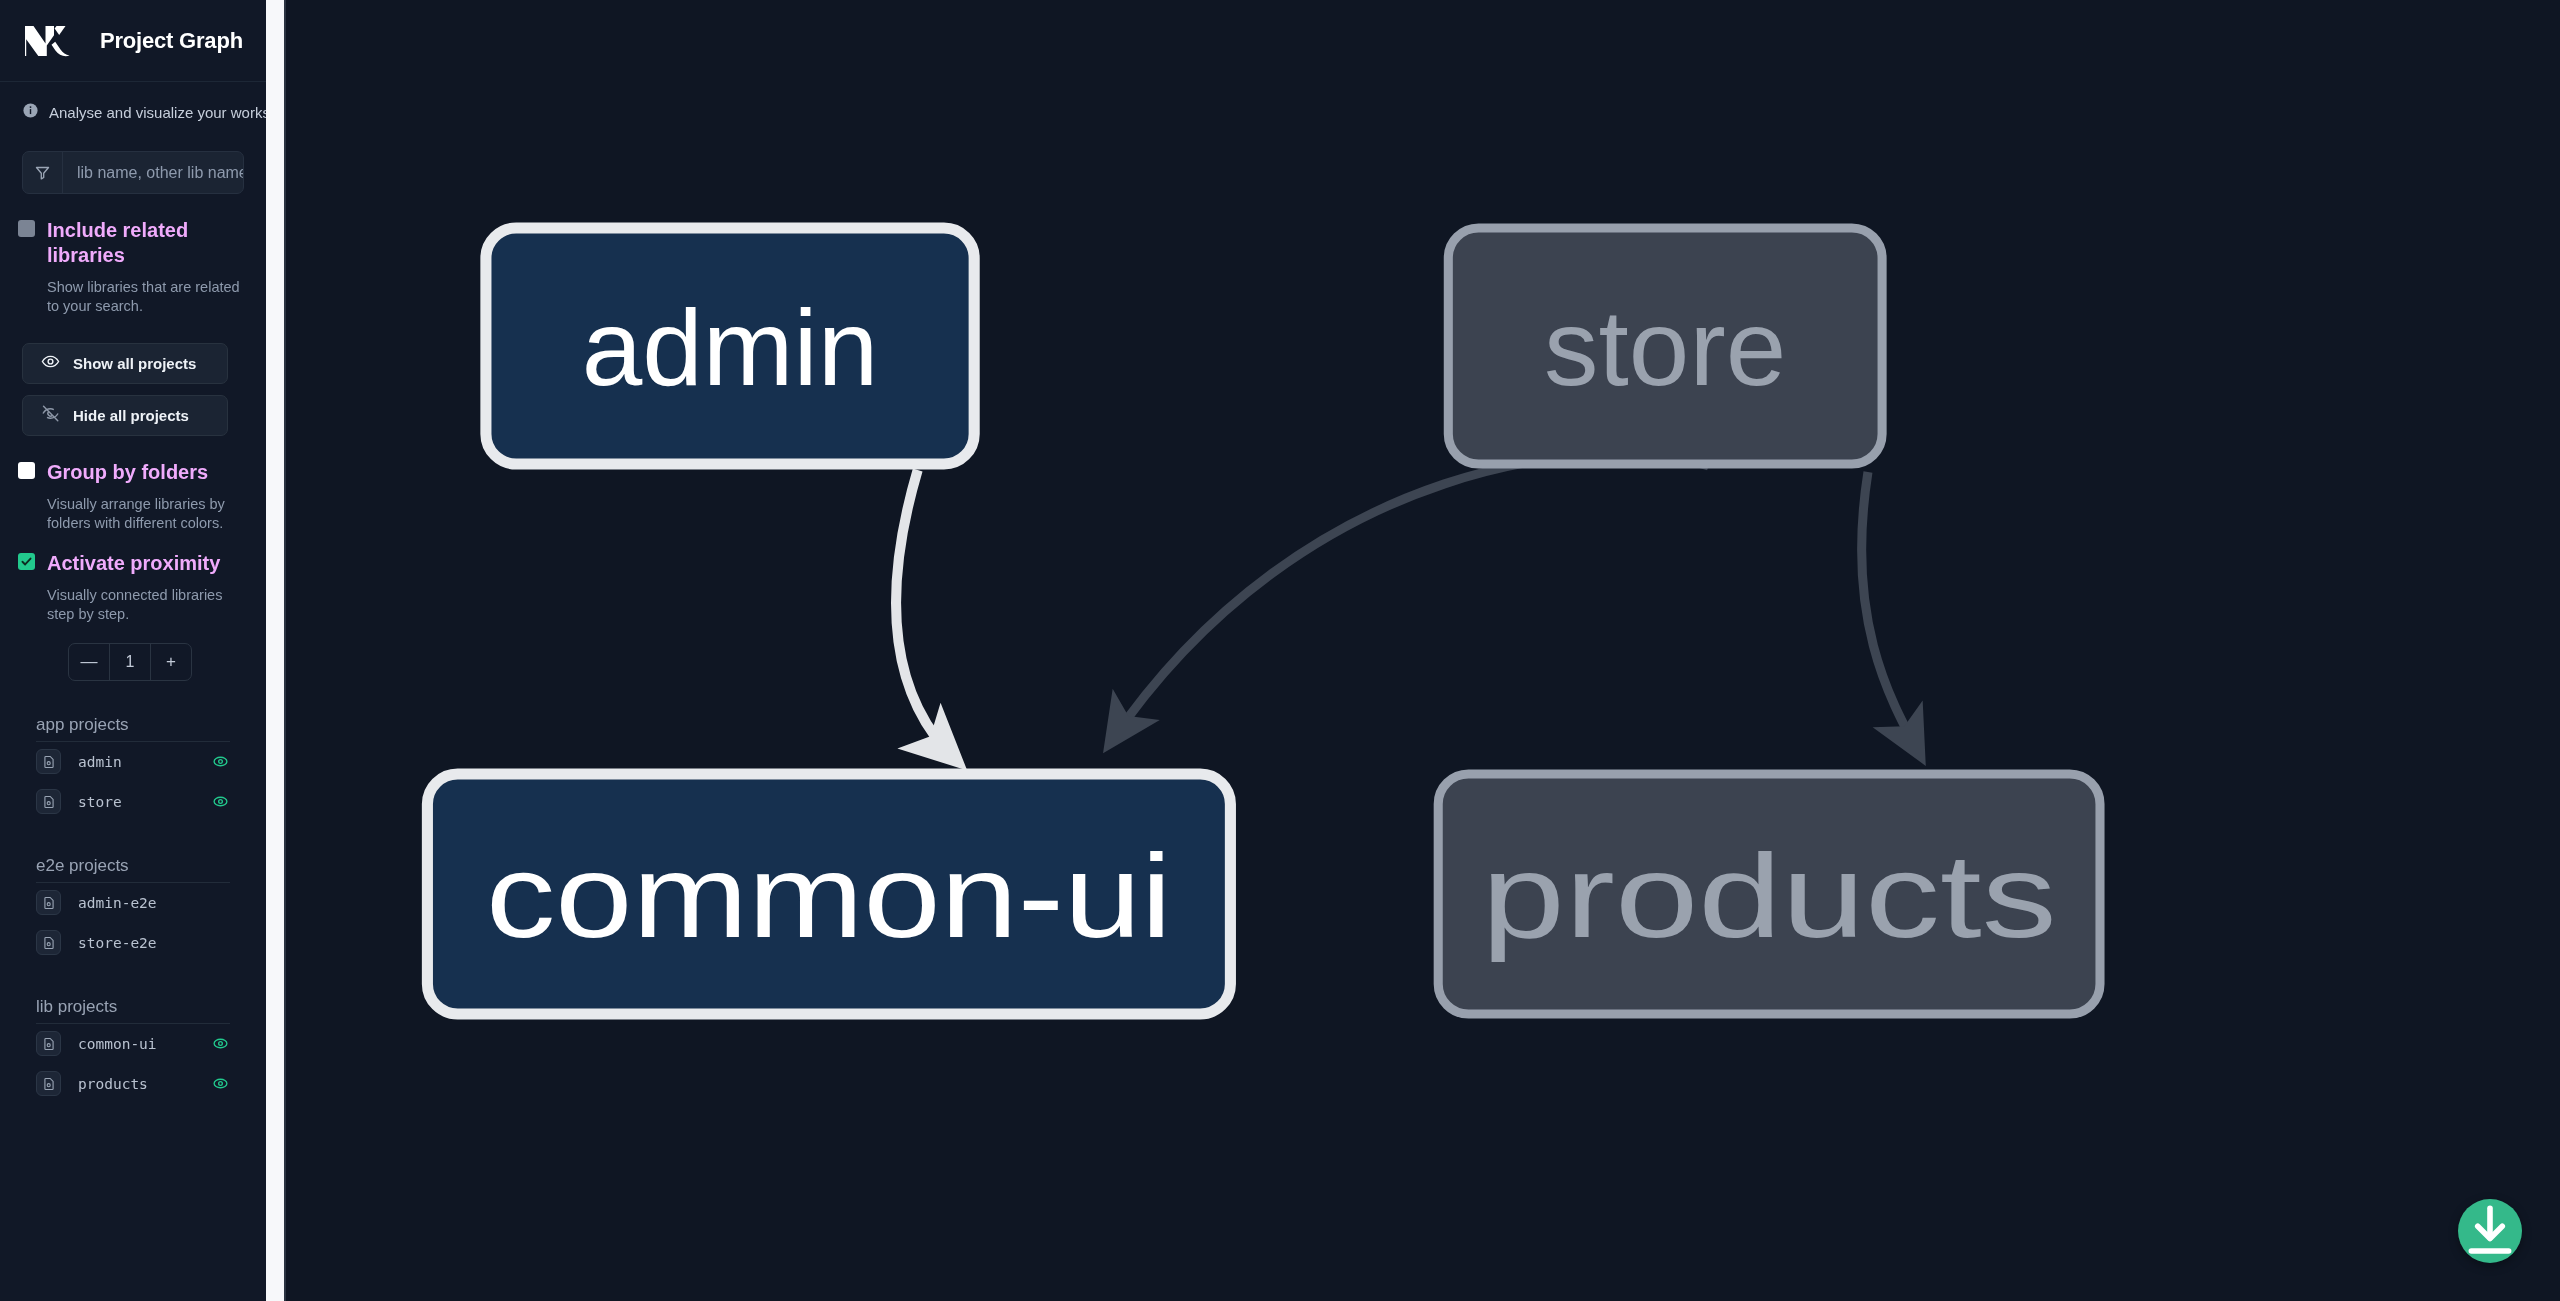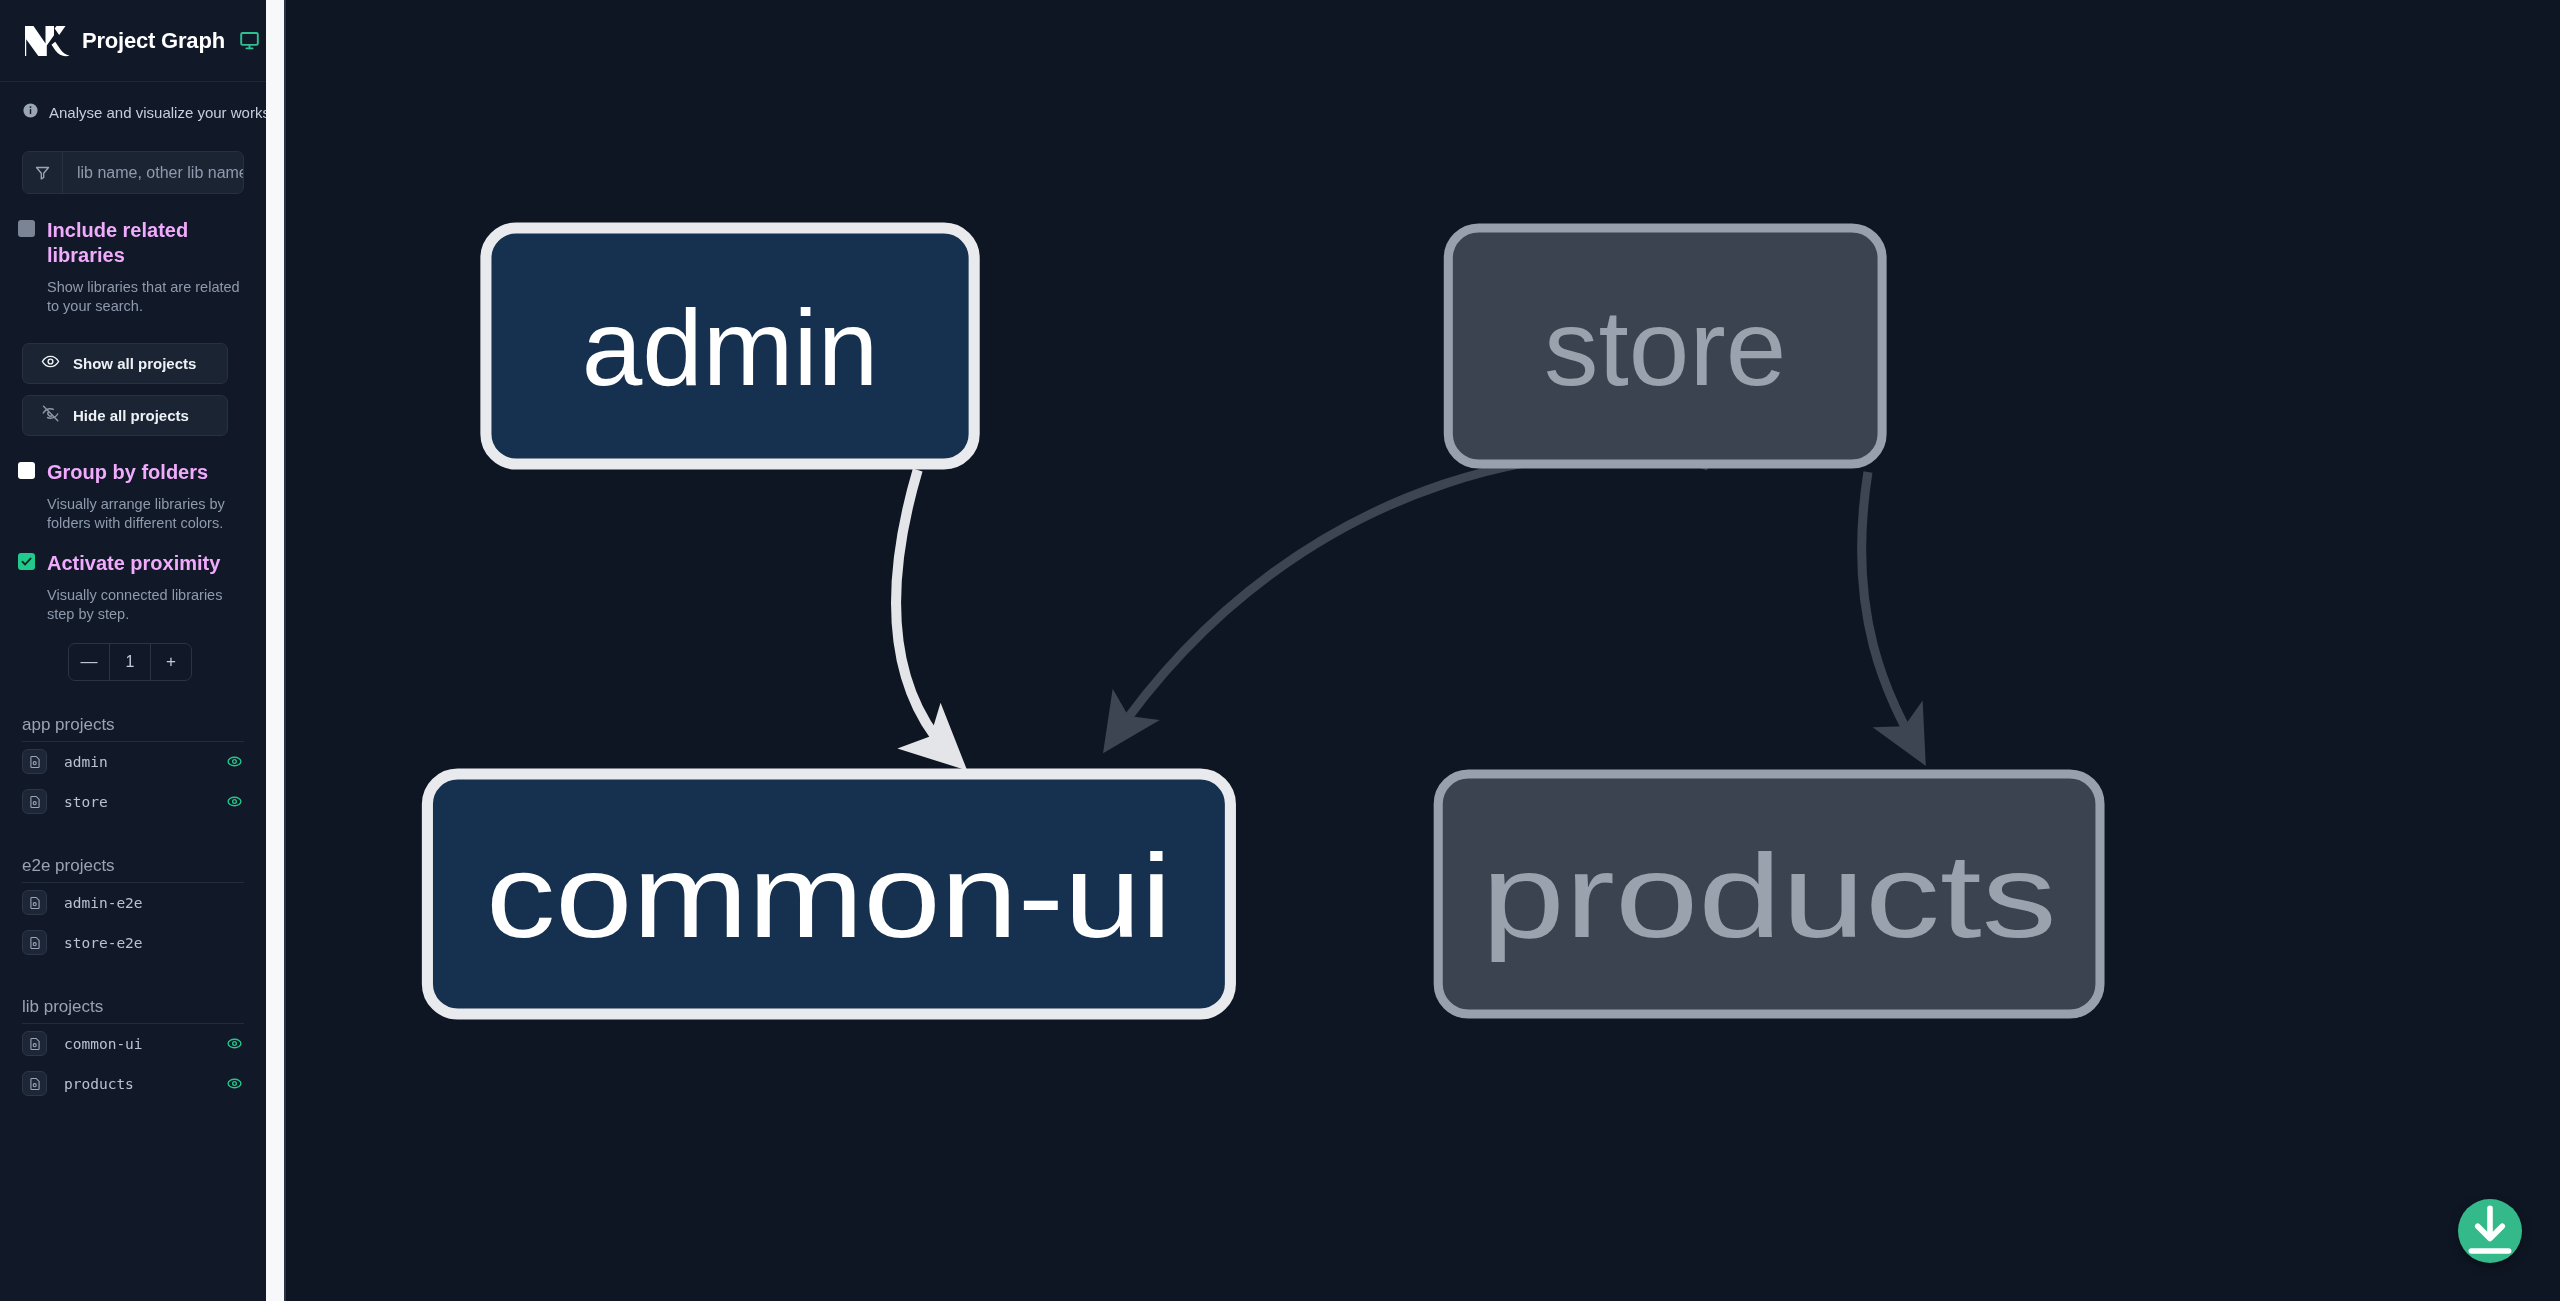--- a/index.html
+++ b/index.html
@@ -18,21 +18,21 @@
     background: #111827;
     position: relative;
     flex: 0 0 266px;
     overflow: hidden;
   }
   .sb-header {
     height: 82px;
     display: flex; align-items: center;
     padding: 0 22px;
     border-bottom: 1px solid #1d2736;
-    gap: 8px;
+    gap: 26px;
   }
   .nx-logo { width: 52px; height: 40px; flex: 0 0 52px; }
   .app-title {
     color: #ffffff; font-size: 22px; font-weight: 700;
     letter-spacing: -.2px; white-space: nowrap;
   }
   .monitor-icon { margin-left: 6px; display:flex; align-items:center; }
 
   .sb-tagline {
     display: flex; align-items: center; gap: 10px;
@@ -80,21 +80,21 @@
   .stepper {
     margin: 18px 22px 0 68px; width:124px; height:38px;
     border:1px solid #2a3442; border-radius:7px; display:flex; overflow:hidden;
   }
   .stepper div {
     flex:1; display:flex; align-items:center; justify-content:center;
     color:#c3cbd8; font-size:17px; cursor:pointer;
   }
   .stepper .mid { border-left:1px solid #2a3442; border-right:1px solid #2a3442; font-size:16px; }
 
-  .group { padding: 0 22px; margin-top: 34px; }
+  .group { padding: 0 36px; margin-top: 34px; }
   .group-title { color:#99a3b4; font-size:17px; padding-bottom:6px; }
   .group-rule { height:1px; background:#222c3a; }
   .proj-row {
     height:40px; display:flex; align-items:center; gap:17px; cursor:pointer;
   }
   .proj-badge {
     width:25px; height:25px; flex:0 0 25px; border-radius:6px;
     background:#1d2636; border:1px solid #2b3646;
     display:flex; align-items:center; justify-content:center;
   }

